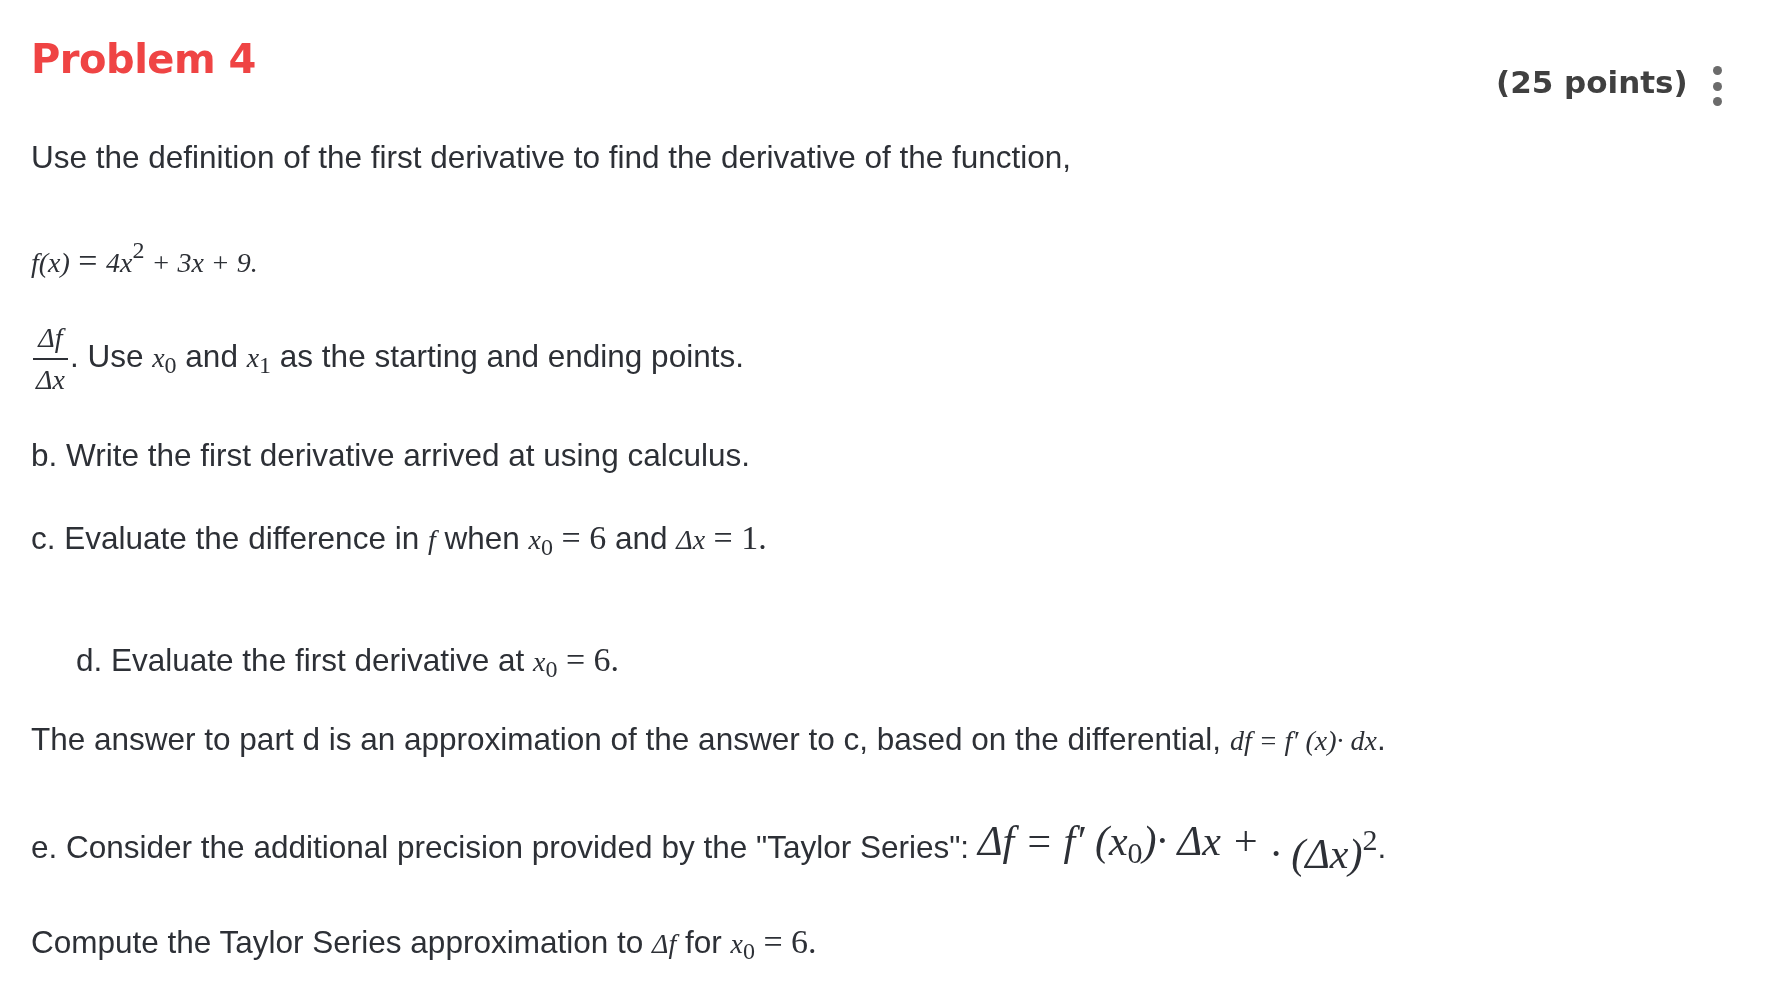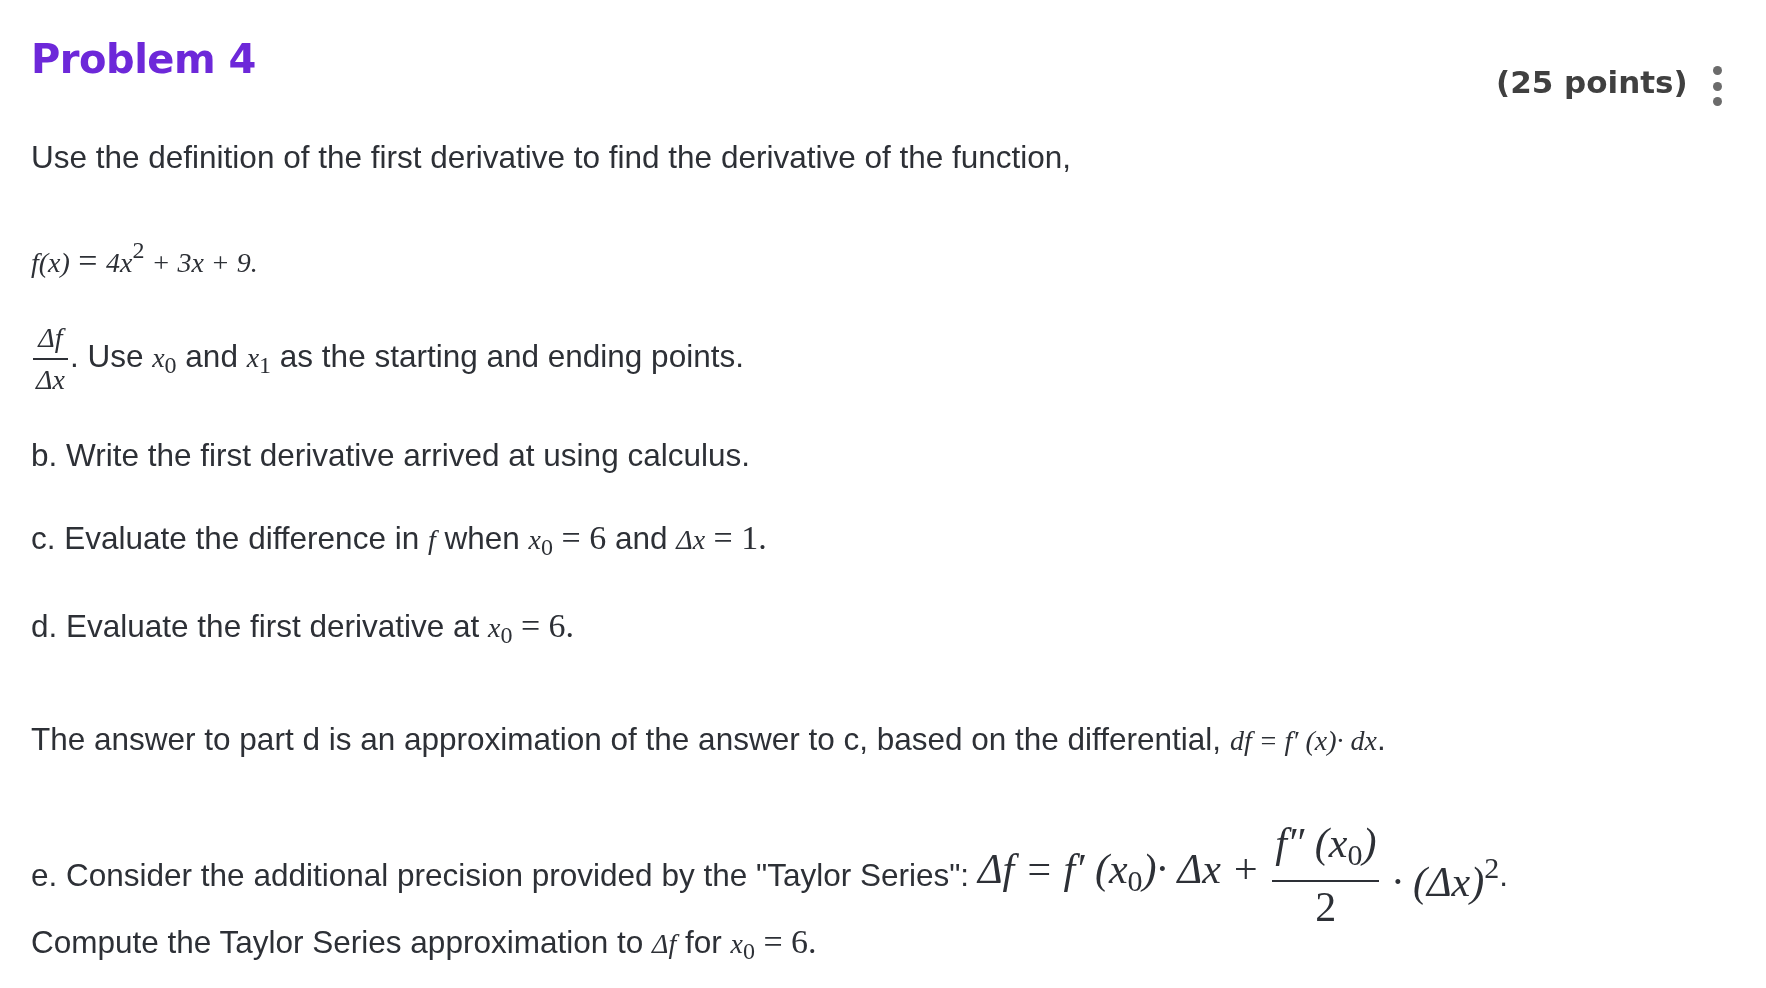--- a/index.html
+++ b/index.html
@@ -1,20 +1,20 @@
 <!DOCTYPE html>
 <html><head>
 <meta charset="utf-8">
 <style>
   html, body { margin: 0; padding: 0; background: #ffffff; }
   body { width: 1766px; height: 988px; position: relative; overflow: hidden;
          font-family: "Liberation Sans", sans-serif; color: #2d3036; }
   .abs { position: absolute; white-space: nowrap; }
   .title { left: 31px; top: 36px; font-family: "DejaVu Sans", sans-serif; font-weight: bold;
-           font-size: 40px; color: #6d28d9; letter-spacing: -0.5px; }
+           font-size: 40px; color: #ef4444; letter-spacing: -0.5px; }
   .points { left: 1496px; top: 64px; font-family: "DejaVu Sans", sans-serif; font-weight: bold;
             font-size: 31px; color: #404040; }
   .kebab { left: 1704px; top: 66px; width: 26px; height: 40px; display: flex; flex-direction: column;
            align-items: center; justify-content: space-between; cursor: pointer; }
   .kebab span { width: 9px; height: 9px; border-radius: 50%; background: #6b6b6b; display: block; }
   .line { left: 31px; font-size: 31.5px; line-height: 40px; }
   .m { font-family: "Liberation Serif", "DejaVu Serif", serif; font-style: italic; font-size: 28px; }
   .mr { font-family: "Liberation Serif", "DejaVu Serif", serif; font-style: normal; font-size: 34px; }
   .sub { font-family: "Liberation Serif", serif; font-style: normal; font-size: 24px; vertical-align: -6px; }
   .sup { font-family: "Liberation Serif", serif; font-style: normal; font-size: 24px; vertical-align: 14px; }
@@ -50,31 +50,27 @@
       <span class="den m">Δx</span>
     </span><span>. Use </span><span class="m">x</span><span class="sub">0</span><span> and </span><span class="m">x</span><span class="sub">1</span><span> as the starting and ending points.</span>
 </div>
 
 <div class="abs line" style="top:435px;">b. Write the first derivative arrived at using calculus.</div>
 
 <div class="abs line" style="top:518px;text-align:right;">
   <span>c.  Evaluate the difference in </span><span class="m">f</span><span> when </span><span class="m">x</span><span class="sub">0</span><span class="mr"> = 6</span><span> and </span><span class="m">Δx</span><span class="mr"> = 1.</span>
 </div>
 
-<div class="abs line" style="top:606px;">
+<div class="abs line" style="top:640px;margin-left:45px;">
   <span>d.  Evaluate the first derivative at </span><span class="m">x</span><span class="sub">0</span><span class="mr"> = 6.</span>
 </div>
 
 <div class="abs line" style="top:719px;">
   <span>The answer to part d is an approximation of the answer to c, based on the differential, </span><span class="m">df = f′ (x)· dx</span><span>.</span>
 </div>
 
 <div class="abs line" style="top:820px;">
-  <span style="vertical-align: middle; margin-top: 40px;">e.  Consider the additional precision provided by the "Taylor Series": </span><span class="m big" style="vertical-align: middle;"><span>Δf = f′ (x</span><span class="bigsub">0</span><span>)· Δx + </span></span><span class="frac m big">
-      <span class="num" style="line-height:46px;"><span>f″ (x</span><span class="bigsub">0</span><span>)</span></span>
-      <span class="bar"></span>
-      <span class="den" style="font-style:normal; line-height:46px;">2</span>
-    </span><span class="m big" style="vertical-align: middle;"><span> · (Δx)</span><span class="bigsup">2</span></span><span style="vertical-align: middle;">.</span>
+  <span style="vertical-align: middle; margin-top: 40px;">e.  Consider the additional precision provided by the "Taylor Series": </span><span class="m big" style="vertical-align: middle;"><span>Δf = f′ (x</span><span class="bigsub">0</span><span>)· Δx + </span></span><span class="m big" style="vertical-align: middle;"><span> · (Δx)</span><span class="bigsup">2</span></span><span style="vertical-align: middle;">.</span>
 </div>
 
 <div class="abs line" style="top:922px;">
   <span>Compute the Taylor Series approximation to </span><span class="m">Δf</span><span> for </span><span class="m">x</span><span class="sub">0</span><span class="mr"> = 6.</span>
 </div>
 
 </body></html>

